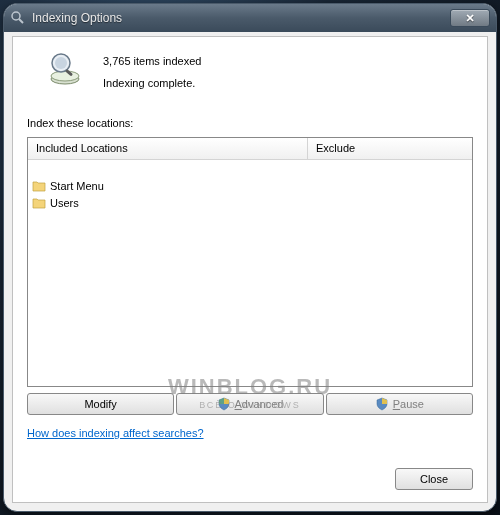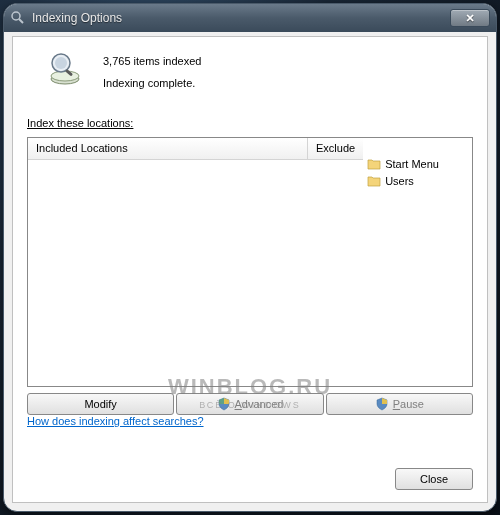--- a/index.html
+++ b/index.html
@@ -73,27 +73,27 @@
     }
     .magnifier {
       width: 40px;
       height: 40px;
       margin-right: 18px;
       margin-top: 2px;
     }
     .status-text { padding-top: 2px; }
     .count { font-size: 11px; margin-bottom: 10px; }
     .complete { font-size: 11px; }
-    .locations-label { font-size: 11px; margin-bottom: 8px; text-decoration: underline; }
+    .locations-label { font-size: 11px; margin-bottom: 8px; }
     .listbox {
       border: 1px solid #888;
       height: 250px;
       background: #fff;
       display: flex;
-      flex-direction: row;
+      flex-direction: column;
     }
     .list-header {
       display: flex;
       background: linear-gradient(to bottom, #ffffff, #f0f0f0);
       border-bottom: 1px solid #d4d4d4;
       height: 22px;
       font-size: 11px;
     }
     .col-included {
       width: 280px;
@@ -138,21 +138,21 @@
       justify-content: center;
       cursor: pointer;
       gap: 4px;
     }
     .btn.disabled { color: #808080; }
     .btn-icon { width: 14px; height: 14px; }
     .link {
       color: #0066cc;
       text-decoration: underline;
       font-size: 11px;
-      margin-top: 0;
+      margin-top: 12px;
       display: inline-block;
       cursor: pointer;
     }
     .footer {
       position: absolute;
       bottom: 12px;
       right: 14px;
     }
     .close-button {
       width: 78px;

